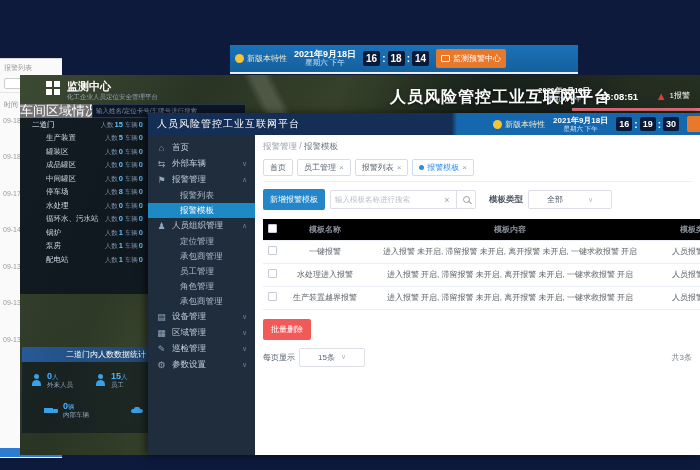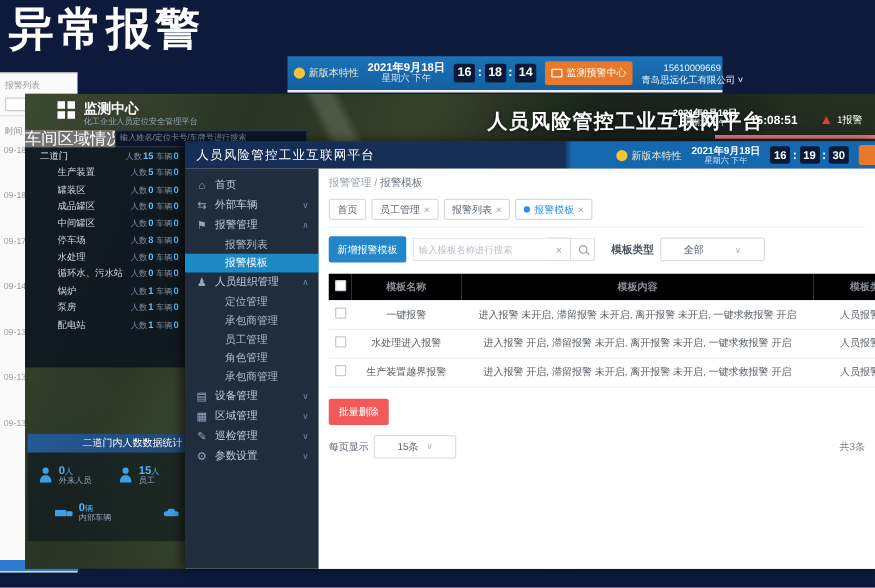--- a/index.html
+++ b/index.html
@@ -128,21 +128,20 @@
   .cb{width:9px;height:9px;border:1px solid #c6cbd3;border-radius:1px;display:inline-block;background:#fff;cursor:pointer}
   .btn-red{margin-top:9px;background:#f25a5a;color:#fff;border:none;border-radius:2px;font-size:8px;padding:5px 8px;cursor:pointer}
   .pager{display:flex;align-items:center;gap:4px;margin-top:8px;font-size:8px;color:#5a6472;width:429px}
   .pager .total{margin-left:auto;color:#7a828c;white-space:nowrap}
 </style>
 </head>
 <body>
 
 <div class="stage">
 
-  <div class="overlay-title">异常报警</div>
 
   <div class="topbar-frag">
     <span class="nv">
       <i class="nv-dot"></i>
       <span>新版本特性</span>
     </span>
     <span class="bar-date">
       <div class="d1">2021年9月18日</div>
       <div class="d2">星期六 下午</div>
     </span>
@@ -150,24 +149,20 @@
         <span class="clkbox">16</span>
         <span class="clksep">:</span>
         <span class="clkbox">18</span>
         <span class="clksep">:</span>
         <span class="clkbox">14</span>
       </span>
     <button class="btn-orange">
       <i class="scr-ico"></i>
       <span>监测预警中心</span>
     </button>
-    <span class="bar-account">
-      <div>15610009669</div>
-      <div>青岛思远化工有限公司 ˅</div>
-    </span>
   </div>
 
   <div class="left-window">
     <div class="lw-title">报警列表</div>
     <div class="lw-box">∨</div>
     <div class="lw-divider"></div>
     <div class="lw-timelabel">时间</div>
     <div class="lw-times" id="leftTimes">
         <div class="lw-time">09-18 16:21</div>
         <div class="lw-time">09-18 19:21</div>

